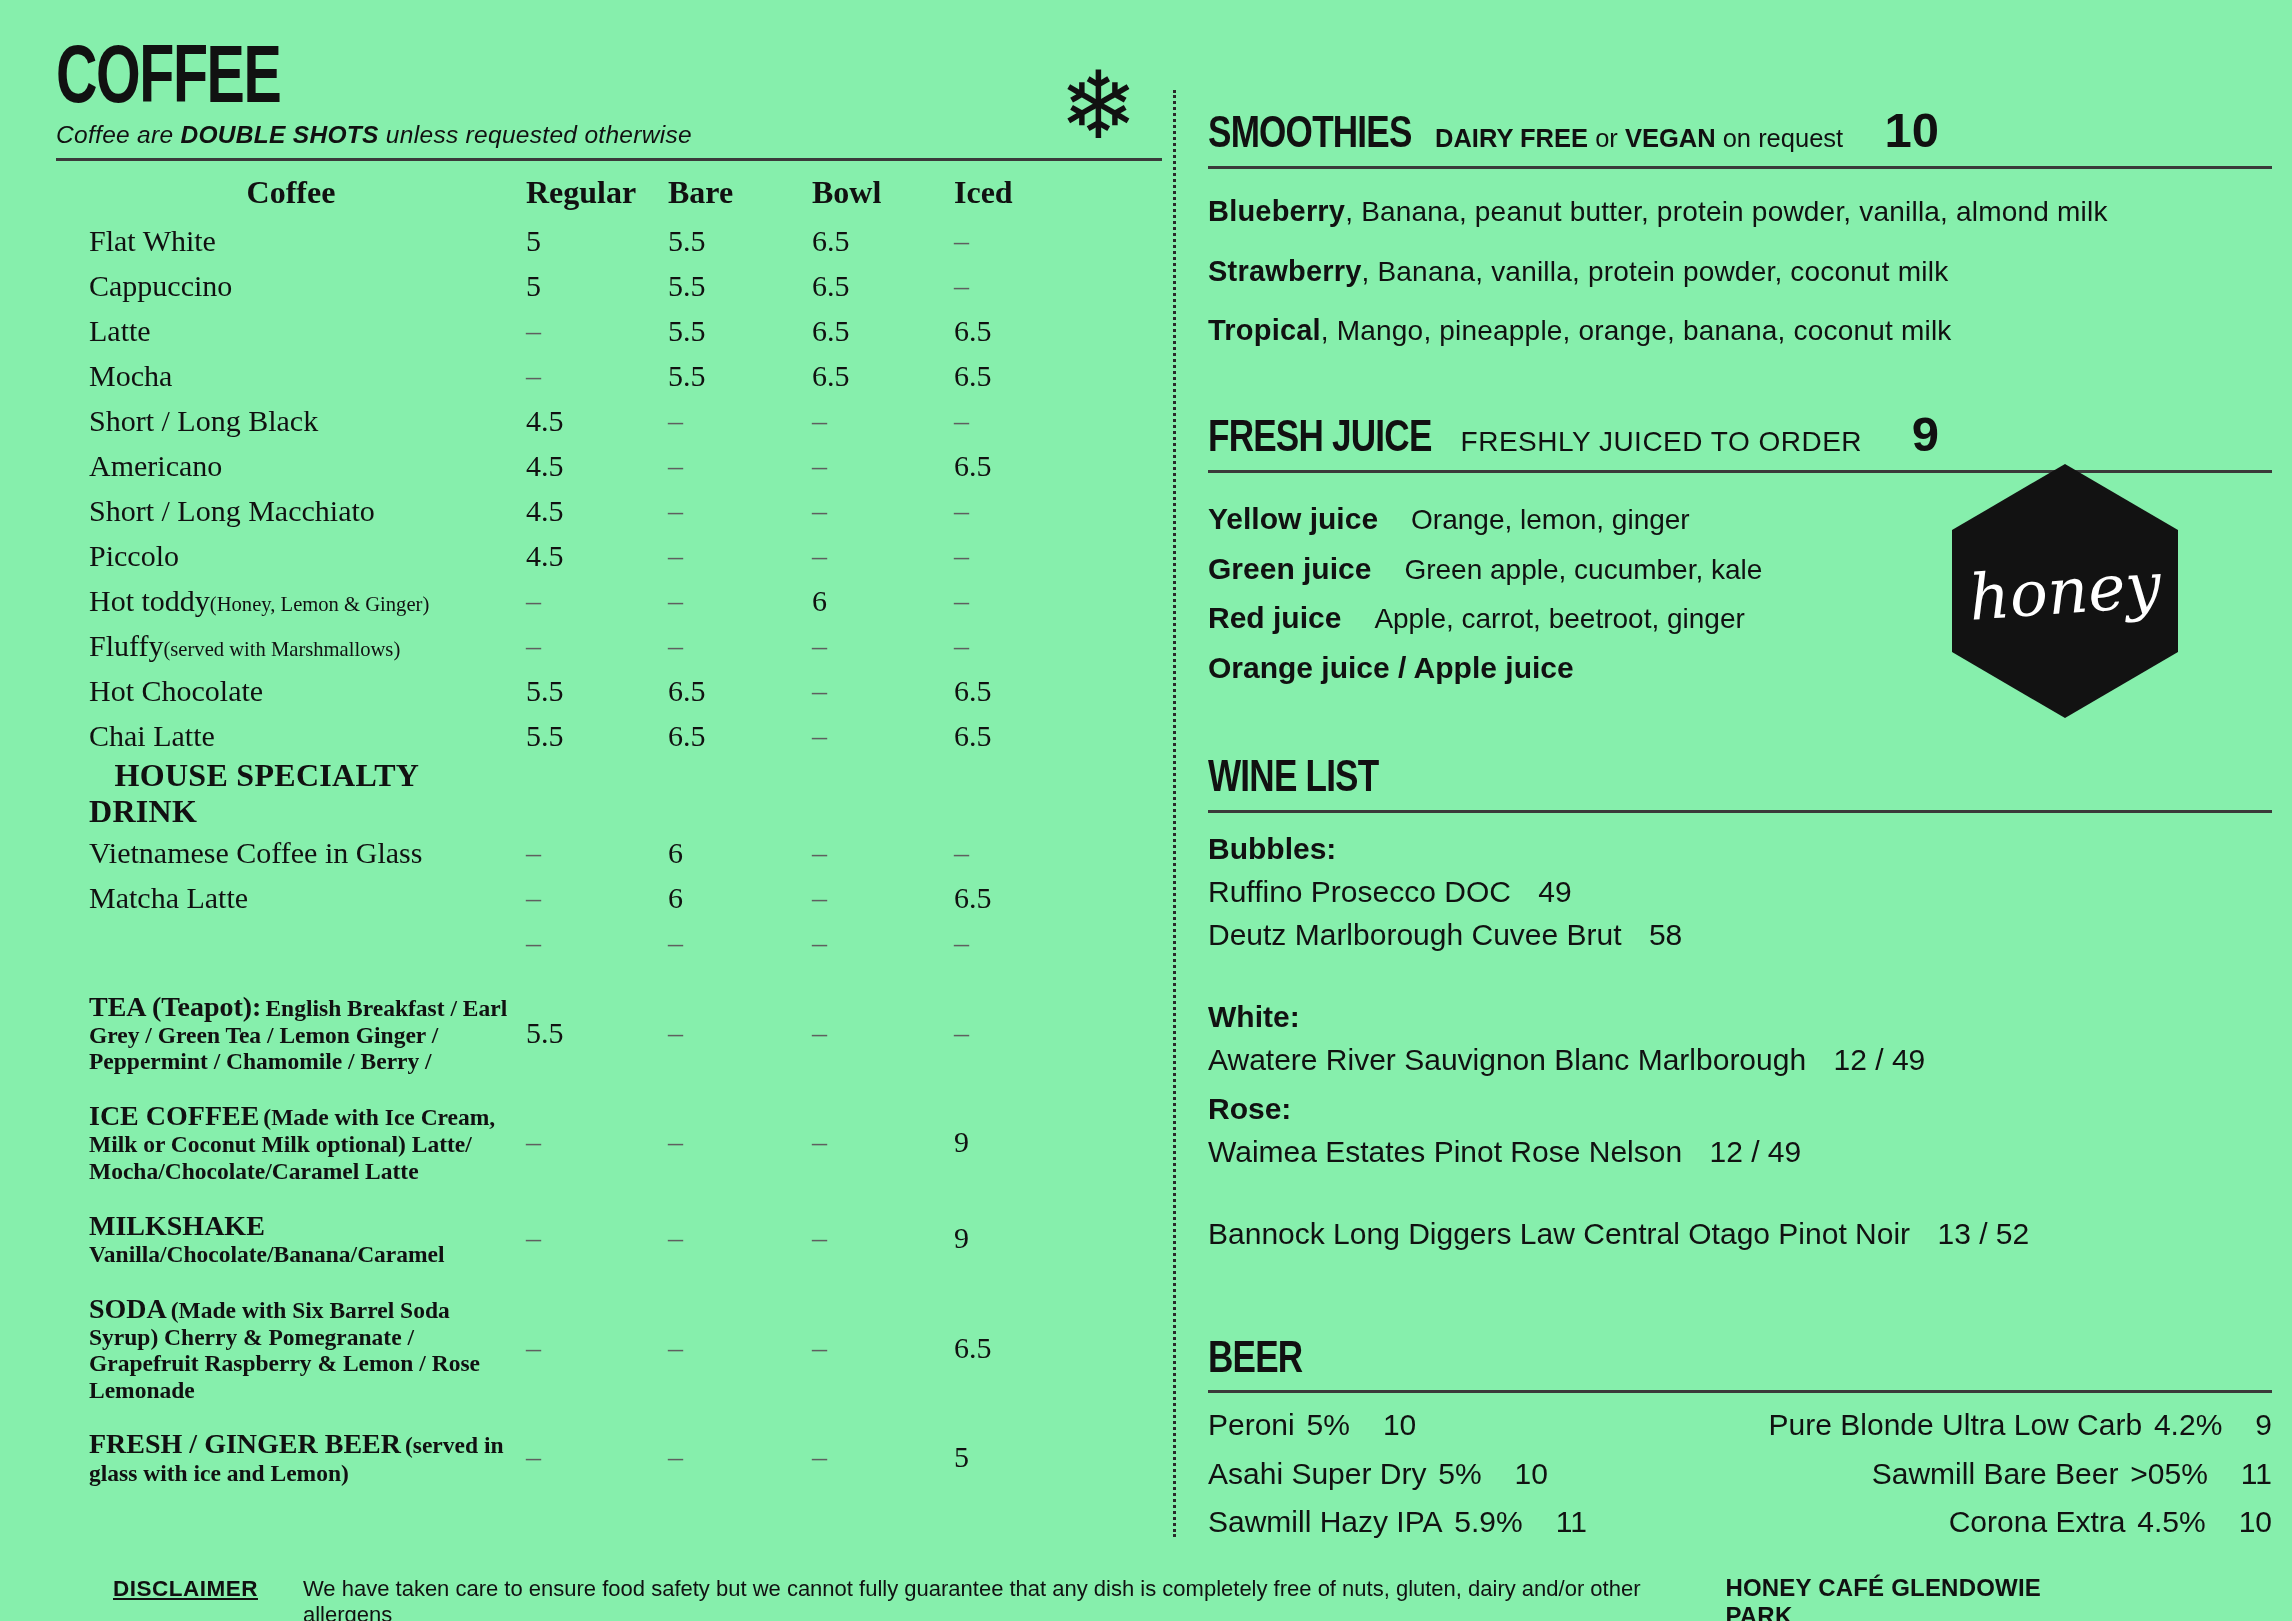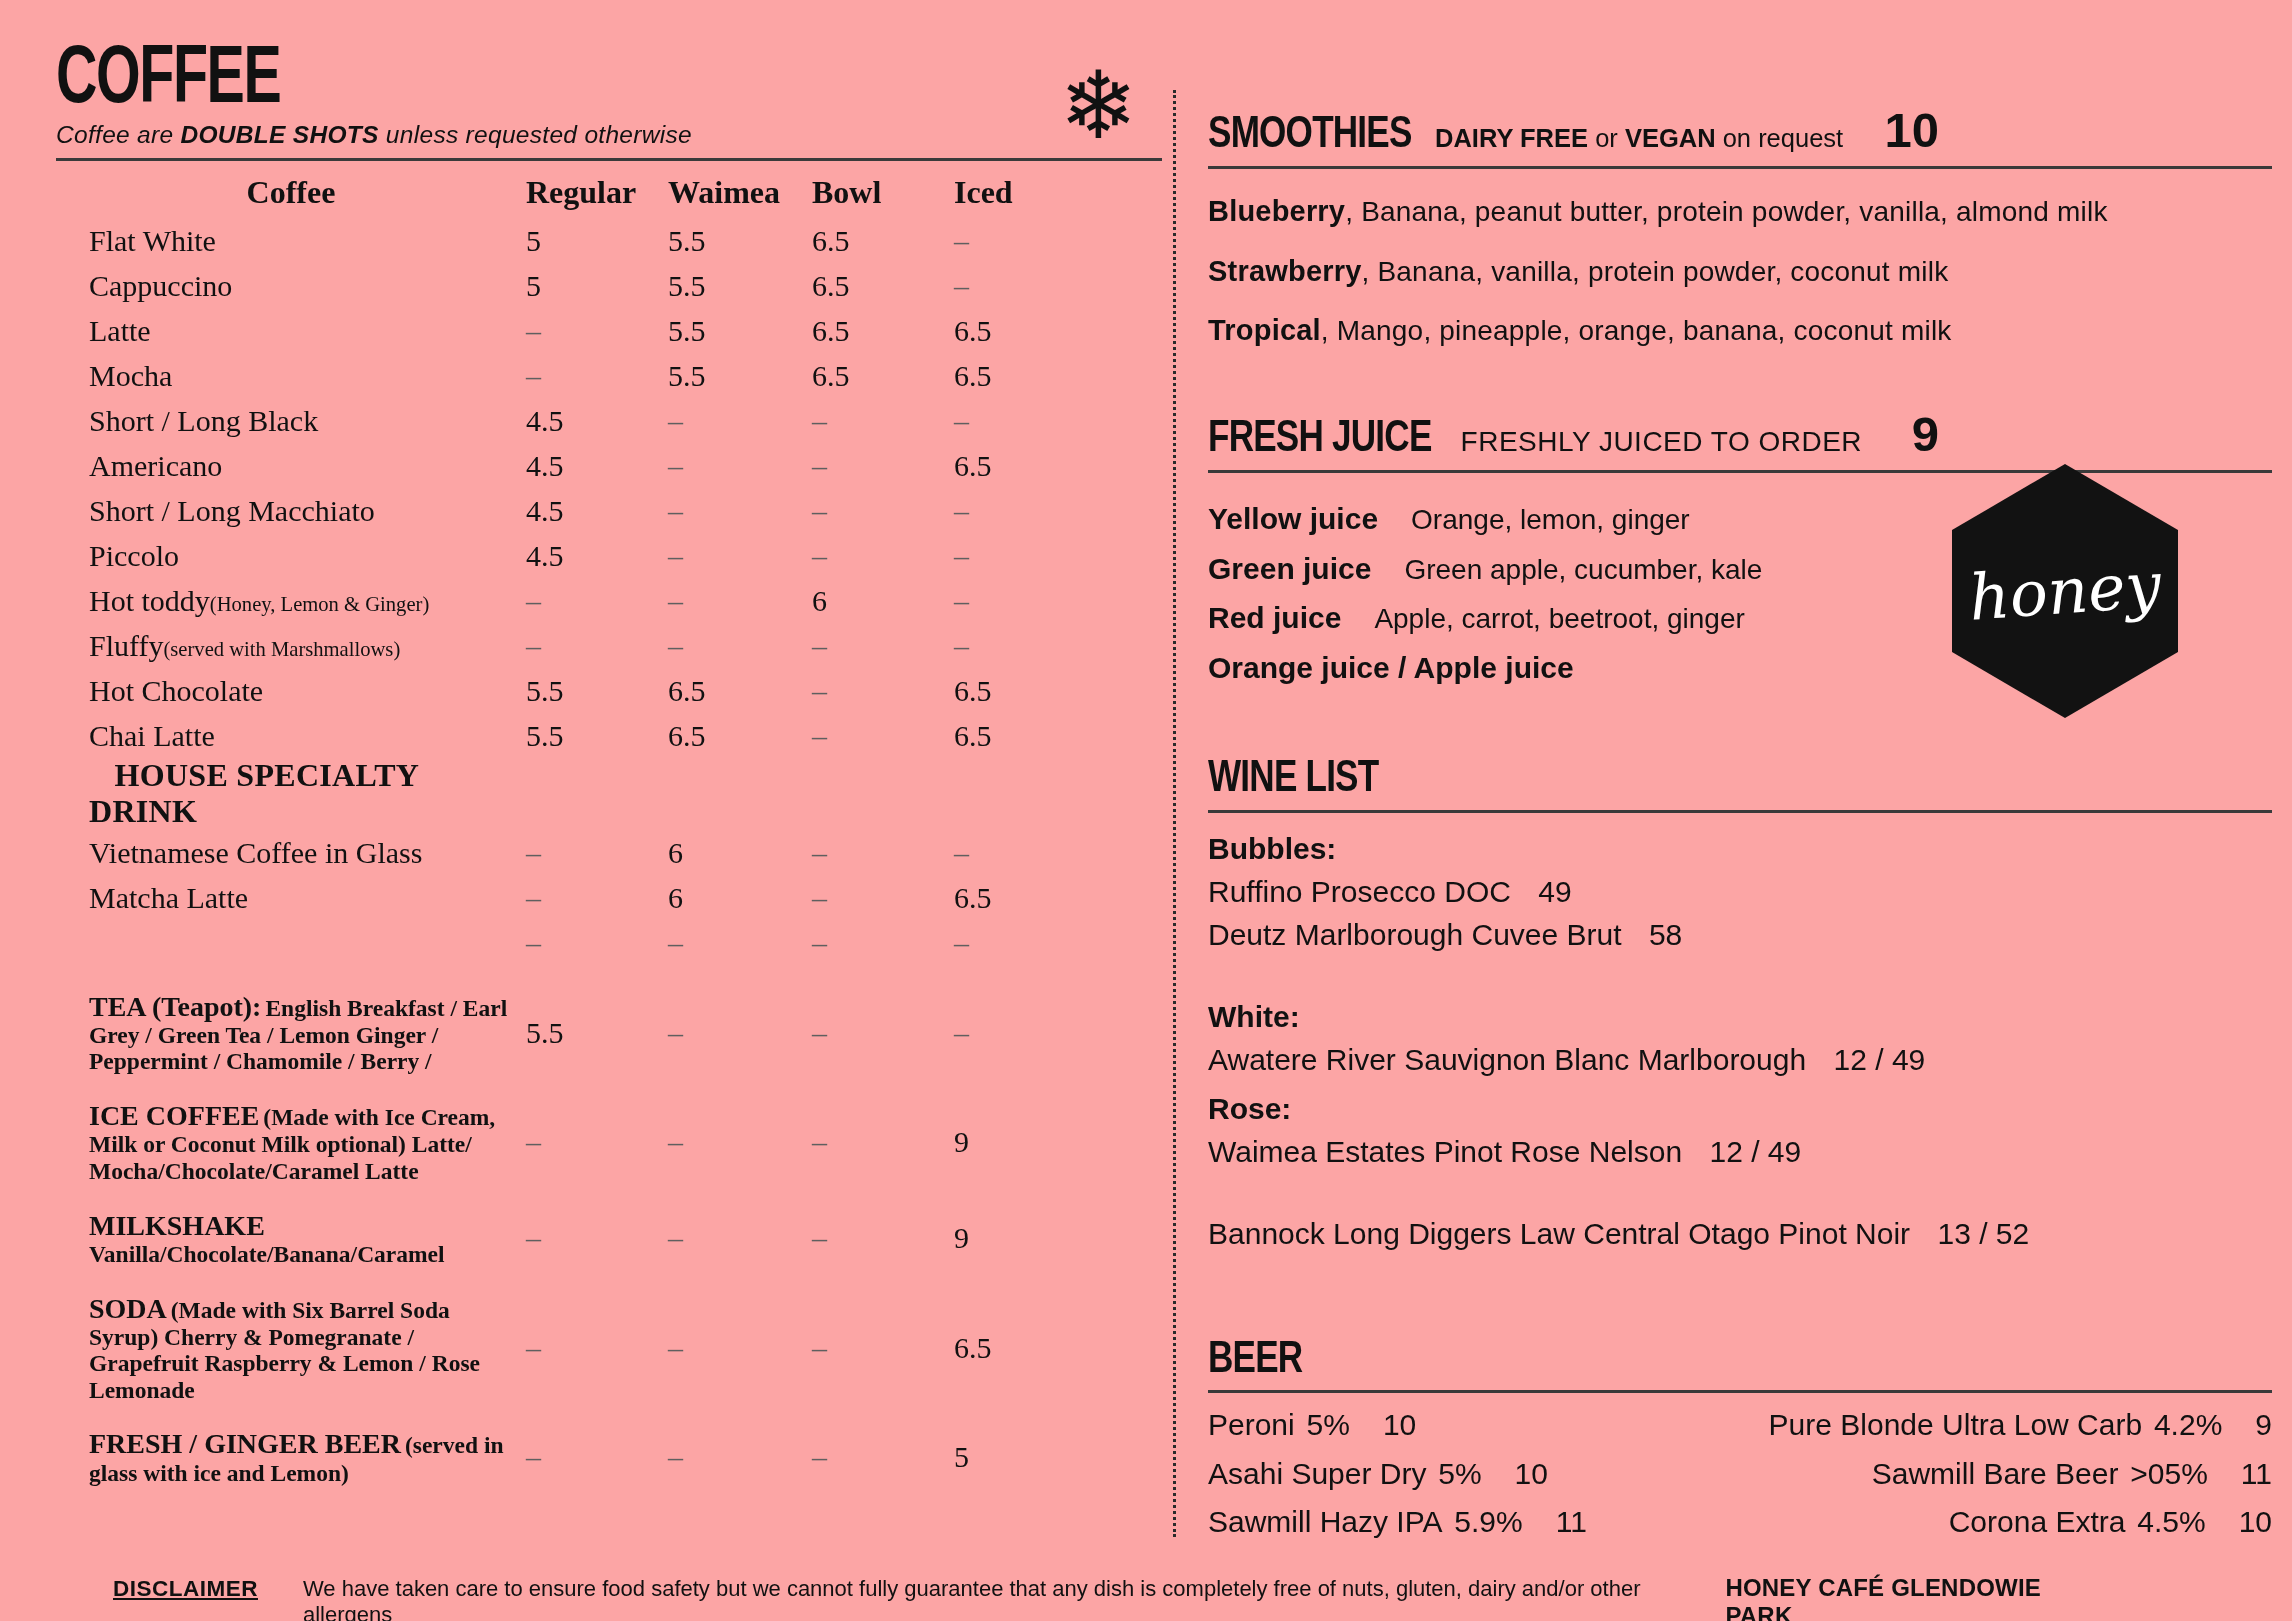--- a/index.html
+++ b/index.html
@@ -1,17 +1,17 @@
 <!DOCTYPE html>
 <html><head>
 <meta charset="utf-8">
 <style>
   html,body { margin:0; padding:0; background:#ffffff; }
   .page {
-    position:relative; width:2293px; height:1621px; background:#fca5a5;
+    position:relative; width:2293px; height:1621px; background:#86efac;
     font-family:"Liberation Sans", sans-serif; color:#111;
     overflow:hidden;
   }
   
   .left { position:absolute; left:56px; top:35px; width:1106px; }
   .coffee-title {
     font-size:82px; font-weight:700; letter-spacing:-2px; line-height:0.95;
     transform:scaleX(.70); transform-origin:left;
   }
   .coffee-sub { font-size:24.5px; font-style:italic; margin-top:7.8px; letter-spacing:0.3px; }
@@ -96,21 +96,21 @@
     <div class="coffee-title">COFFEE</div>
     <div class="coffee-sub">
       <span>Coffee are </span><b>DOUBLE SHOTS</b><span> unless requested otherwise</span>
     </div>
     <div class="left-rule"></div>
 
     <div class="coffee-table">
       <div class="c-head">
         <div class="h-name">Coffee</div>
         <div>Regular</div>
-        <div>Waimea</div>
+        <div>Bare</div>
         <div>Bowl</div>
         <div>Iced</div>
       </div>
 
       <div>
 
           <div class="c-row" data-kind="item">
             <div class="c-namecell">
               <span class="c-name">Flat White</span><span class="c-note"></span>
               <span class="c-desc"></span>

